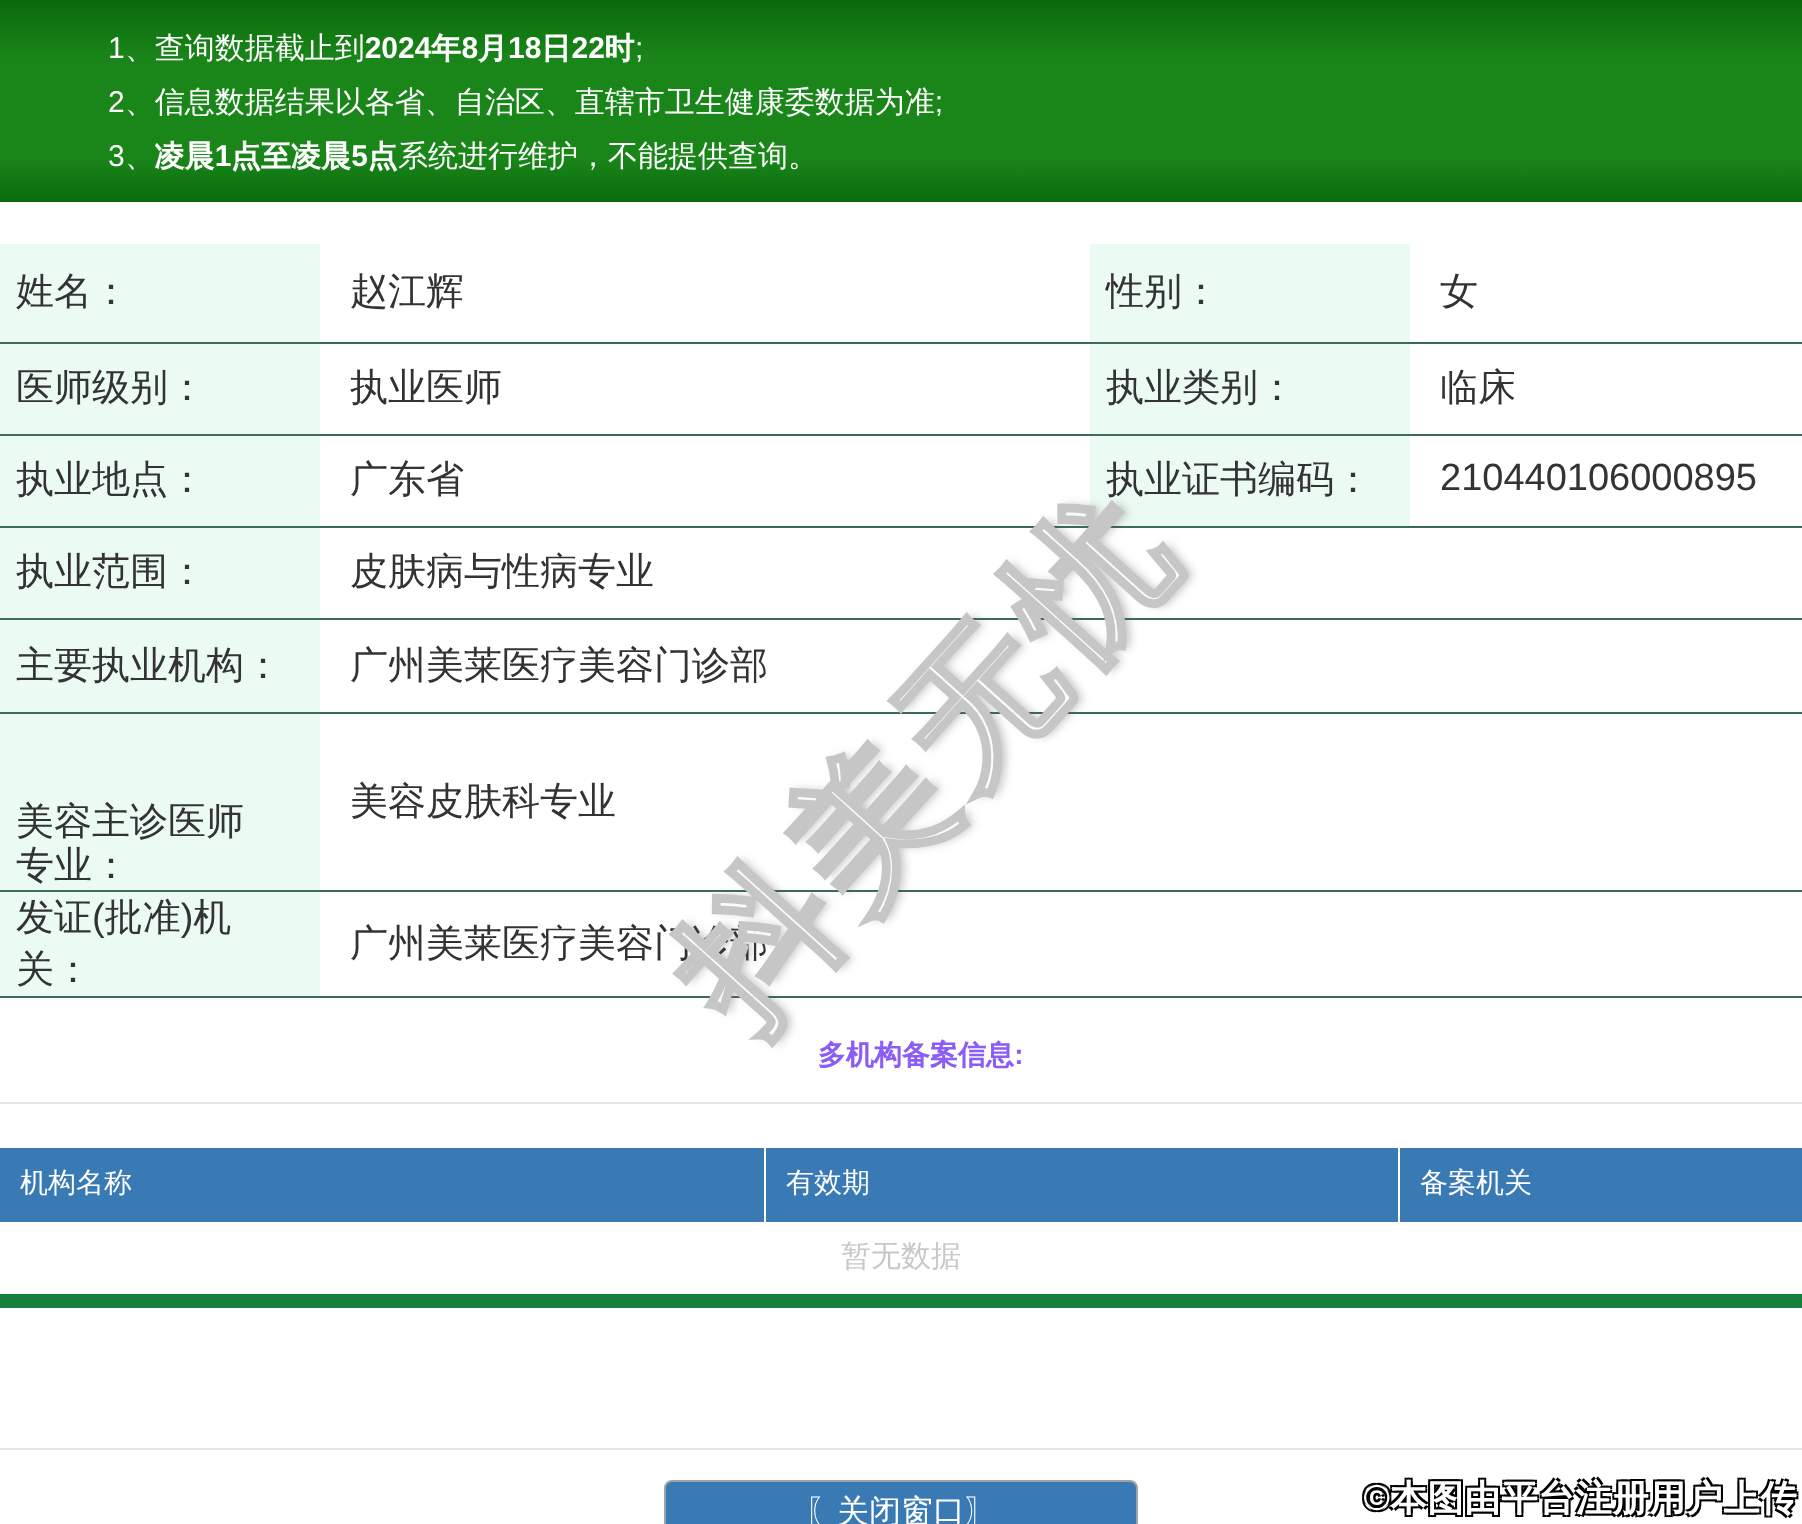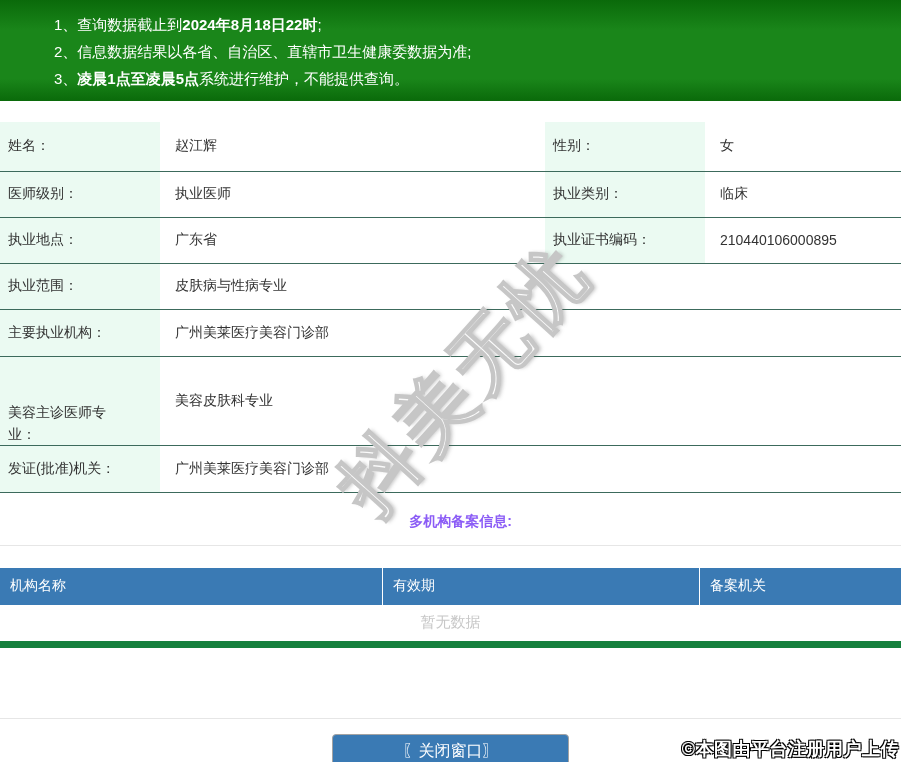--- a/index.html
+++ b/index.html
@@ -8,21 +8,21 @@
   .page { position:relative; width:901px; height:762px; background:#fff; }
 
   
   .banner { height:101px; padding:11px 20px 0 54px;
     background:linear-gradient(180deg,#0a6a0a 0%,#1a861a 30%,#1a861a 78%,#0a6a0a 100%);
     color:#fff; font-size:15px; line-height:27px; }
   .banner b { font-weight:bold; }
 
   
   .info-table { width:901px; margin-top:21px; border-collapse:collapse; table-layout:fixed;
-    font-size:14px; color:#333; }
+    font-size:19px; color:#333; }
   .info-table tr { border-bottom:1px solid #3c6a5c; }
   .info-table td { vertical-align:middle; }
   .info-table td.lbl { background:#ebfaf2; padding:0 8px; }
   .info-table td.val { padding:0 0 0 15px; background:transparent; }
   .r-norm { height:46px; }
   .r-first { height:49px; }
   .r-tall { height:73px; }
   .lbl .wrapbox { display:inline-block; max-width:118px; line-height:22px;margin-top:44px; }
 
   

